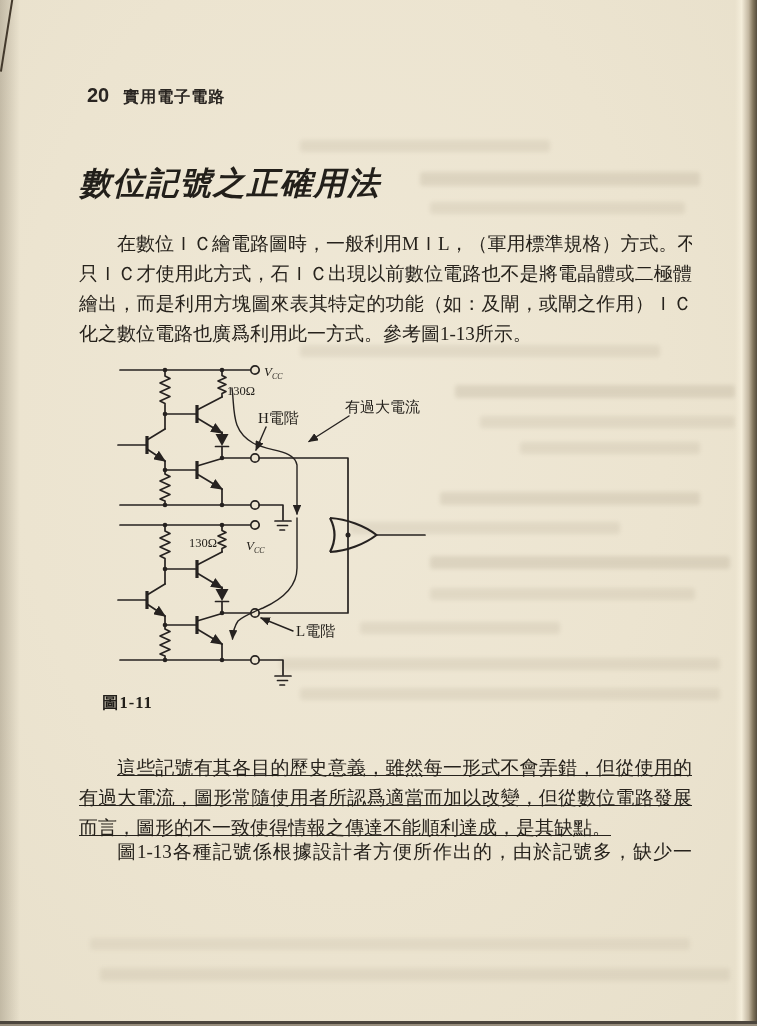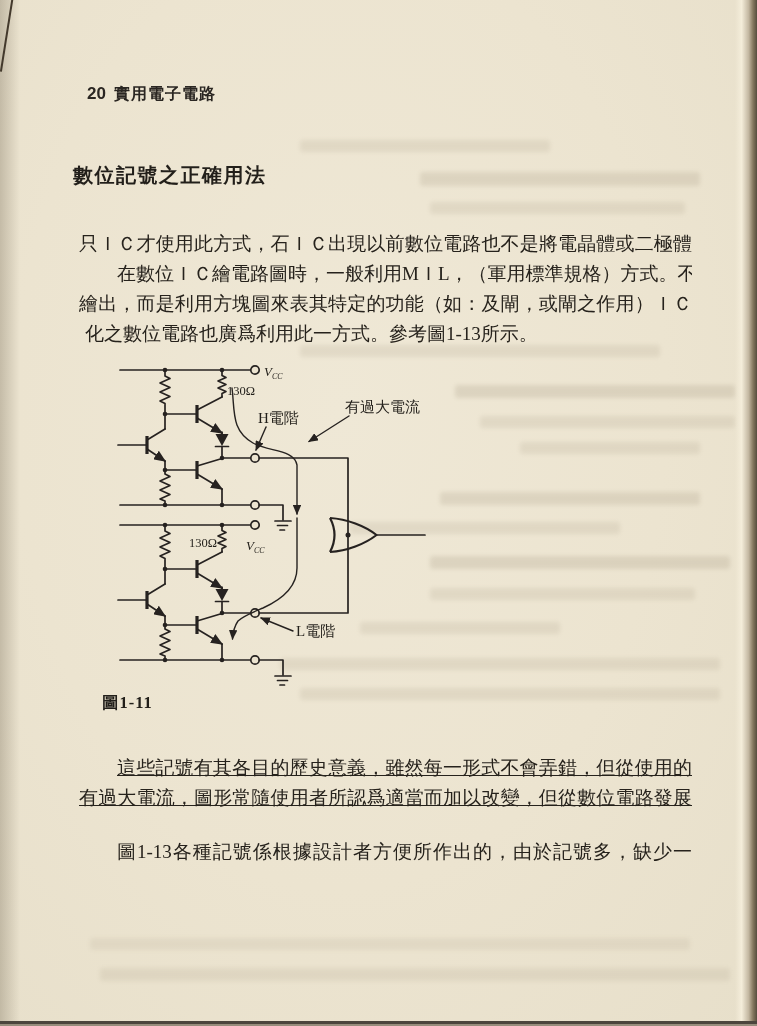--- a/index.html
+++ b/index.html
@@ -15,28 +15,28 @@
         background:#43392c;transform:rotate(9deg);}
   .right-band{position:absolute;top:0;right:0;width:22px;height:100%;
         background:linear-gradient(to right,rgba(236,228,208,0) 0%, #f4edda 30%, #c3b7a1 62%, #84785f 82%, #564d3e 100%);}
   .bottom-line{position:absolute;left:0;top:1021px;width:100%;height:3px;background:#4c463d;}
   .bottom-under{position:absolute;left:0;top:1024px;width:100%;height:2px;background:#978d7c;}
   .bleed{position:absolute;background:#8e8068;opacity:.13;filter:blur(2px);
         border-radius:3px;pointer-events:none;}
   
   .hdr{position:absolute;left:87px;top:84px;font-size:16px;font-weight:bold;
         color:#2a2622;letter-spacing:1px;white-space:nowrap;}
-  .hdr .num{font-family:"Liberation Sans","DejaVu Sans",sans-serif;font-size:17px;margin-right:8px;letter-spacing:0;}
-  .title{position:absolute;left:73px;top:162px;font-size:20px;font-weight:bold;
-        color:#221f1a;letter-spacing:1.5px;white-space:nowrap;}
+  .hdr .num{font-family:"Liberation Sans","DejaVu Sans",sans-serif;font-size:20px;margin-right:14px;letter-spacing:0;}
+  .title{position:absolute;left:79px;top:162px;font-size:32px;font-weight:bold;
+        color:#221f1a;letter-spacing:1.5px;white-space:nowrap;font-style:italic;}
   .para{position:absolute;left:79px;width:613px;color:#26221c;font-size:19px;}
   .tline{height:30px;line-height:30px;text-align:justify;text-align-last:justify;
         white-space:nowrap;overflow:hidden;}
   .tline.indent{padding-left:38px;}
-  .tline.last{text-align-last:left;margin-left:6px;}
+  .tline.last{text-align-last:left;}
   #p1{top:229px;} #p2{top:753px;text-decoration:underline;} #p3{top:837px;}
   
   .fig{position:absolute;left:95px;top:350px;width:345px;height:372px;}
   svg text{fill:#221f1a;}
   .ink{stroke:#262220;fill:none;stroke-width:1.7;stroke-linecap:round;stroke-linejoin:round;}
   .bar{stroke:#262220;stroke-width:3.2;}
   .thin{stroke-width:1.4;}
   .dot{fill:#262220;stroke:none;}
   .term{fill:#ece4d0;stroke:#262220;stroke-width:1.7;}
   .lbl{font-size:15px;}
@@ -67,22 +67,22 @@
   <div class="bleed" style="left:90px;top:938px;width:600px;height:12px;opacity:.1;"></div>
   <div class="bleed" style="left:100px;top:968px;width:630px;height:13px;opacity:.12;"></div>
 
   <div class="hdr">
     <span class="num">20</span><span>實用電子電路</span>
   </div>
 
   <div class="title">數位記號之正確用法</div>
 
   <div class="para" id="p1">
+    <div class="tline indent">在數位ＩＣ繪電路圖時，一般利用MＩL，（軍用標準規格）方式。不</div>
     <div class="tline">只ＩＣ才使用此方式，石ＩＣ出現以前數位電路也不是將電晶體或二極體</div>
-    <div class="tline indent">在數位ＩＣ繪電路圖時，一般利用MＩL，（軍用標準規格）方式。不</div>
     <div class="tline">繪出，而是利用方塊圖來表其特定的功能（如：及閘，或閘之作用）ＩＣ</div>
     <div class="tline last">化之數位電路也廣爲利用此一方式。參考圖1-13所示。</div>
   </div>
 
   <svg class="fig" viewBox="0 0 345 372" width="345" height="372">
     <defs>
       <marker id="arr" viewBox="0 0 10 8" refX="8.5" refY="4" markerWidth="7.5" markerHeight="6" orient="auto">
         <path d="M0,0 L9.5,4 L0,8 z" fill="#262220"></path>
       </marker>
       <g id="ttl-cell">
@@ -179,20 +179,21 @@
       <path d="M235,168 C252,169 270,176 281.5,185 C270,194 252,201 235,202" stroke="#262220" stroke-width="2.2" fill="none" stroke-linejoin="round"></path>
       <path class="ink" d="M281.5,185 H330"></path>
     </g>
 
     <text class="cap" x="7" y="358">圖1-11</text>
   </svg>
 
   <div class="para" id="p2">
     <div class="tline indent">這些記號有其各目的歷史意義，雖然每一形式不會弄錯，但從使用的</div>
     <div class="tline">有過大電流，圖形常隨使用者所認爲適當而加以改變，但從數位電路發展</div>
+    <div class="tline last">而言，圖形的不一致使得情報之傳達不能順利達成，是其缺點。</div>
   </div>
 
   <div class="para" id="p3">
     <div class="tline indent">圖1-13各種記號係根據設計者方便所作出的，由於記號多，缺少一</div>
   </div>
 
   <div class="spine-shadow"></div>
   <div class="corner-line"></div>
   <div class="right-band"></div>
   <div class="bottom-line"></div>

